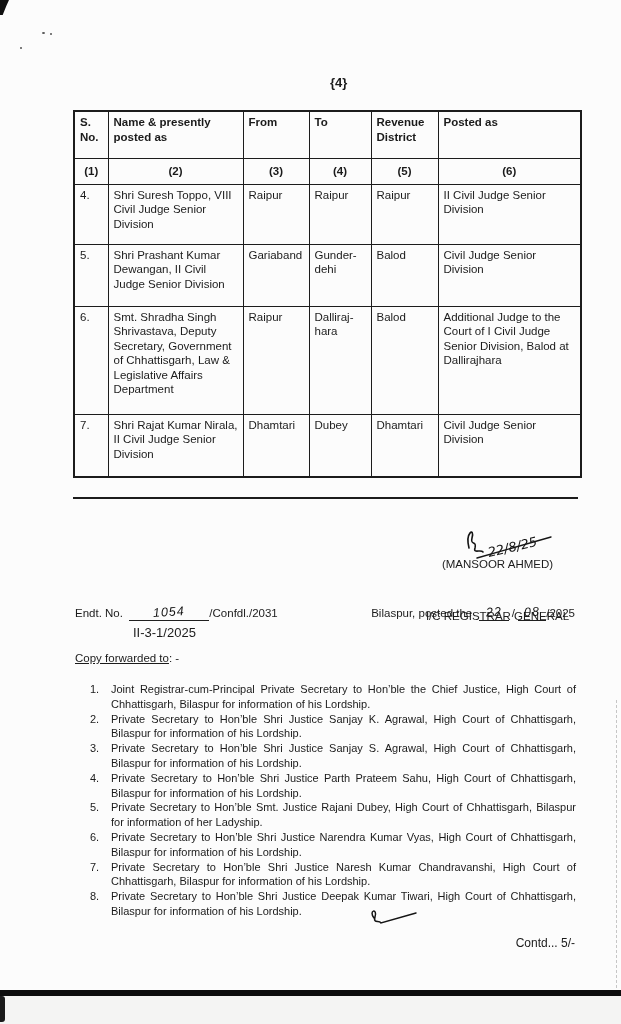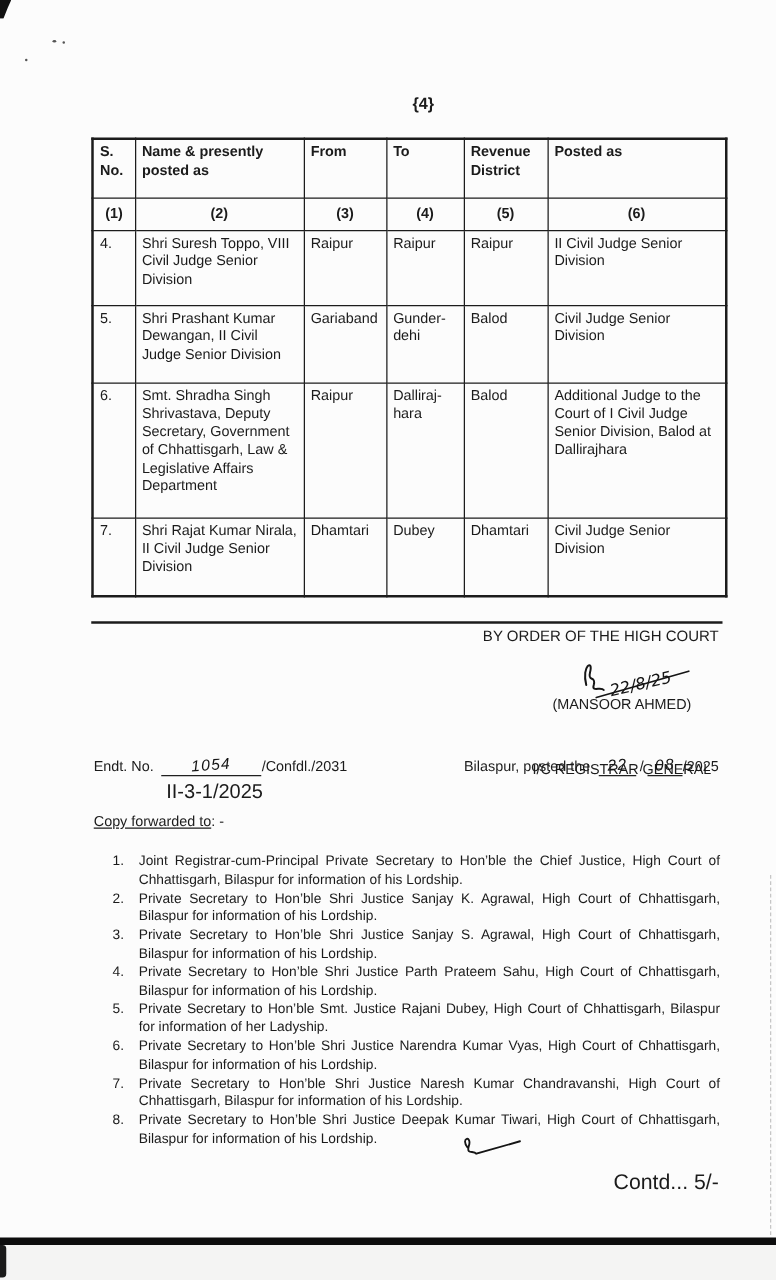--- a/index.html
+++ b/index.html
@@ -45,34 +45,34 @@
   .sig-title{font-size:11.5px;margin-top:40px;}
 
   
   .endt-line{position:absolute;left:75px;top:606px;font-size:11.5px;}
   .blank{display:inline-block;border-bottom:1.3px solid #1f1f1f;text-align:center;vertical-align:baseline;}
   .blank-endt{width:80px;}
   .blank-day{width:30px;}
   .blank-month{width:28px;}
   .hw{font-style:italic;display:inline-block;transform:rotate(-4deg) translateY(-1px);
       font-size:12.5px;letter-spacing:1px;color:#141414;}
-  .endt-ref{position:absolute;left:133px;top:625px;font-size:16px;}
+  .endt-ref{position:absolute;left:133px;top:625px;font-size:13px;}
   .place-line{position:absolute;right:46px;top:606px;font-size:11.5px;}
 
   
   .copy-heading{position:absolute;left:75px;top:652px;font-size:11.5px;}
   .copy-heading .ul{text-decoration:underline;text-align:right;}
   .copy-list{position:absolute;left:90px;top:682px;width:486px;font-size:11px;line-height:14.8px;}
   .copy-item{display:flex;}
   .copy-item .num{width:14px;flex:0 0 14px;text-align:left;}
   .copy-item .gap{width:7px;flex:0 0 7px;}
   .copy-item .txt{flex:1;text-align:justify;}
 
   .tick-svg{position:absolute;left:362px;top:908px;}
-  .contd{position:absolute;right:46px;top:936px;font-size:17px;}
+  .contd{position:absolute;right:46px;top:936px;font-size:12px;}
 </style>
 </head>
 <body>
 
 <div class="page">
 
   <div class="corner-mark"></div>
   <div class="speck" style="left:42px;top:32px;width:3px;height:2px;"></div>
   <div class="speck" style="left:50px;top:33px;width:2px;height:2px;"></div>
   <div class="speck" style="left:20px;top:47px;width:2px;height:2px;"></div>
@@ -138,21 +138,20 @@
       <td class="just">Shri Rajat Kumar Nirala, II Civil Judge Senior Division</td>
       <td>Dhamtari</td>
       <td class="pre">Dubey</td>
       <td>Dhamtari</td>
       <td class="just">Civil Judge Senior Division</td>
     </tr>
   </tbody>
     </table>
 
   <div class="rule"></div>
-  <div class="by-order">BY ORDER OF THE HIGH COURT</div>
 
   <div class="sig-block">
     <svg class="sig-svg" width="120" height="40" viewBox="0 0 120 40">
       <path d="M14 24 C10 8 20 3 17 14 C15 22 22 16 20 24 C18 30 26 25 28 28" stroke="#151515" stroke-width="1.6" fill="none" stroke-linecap="round"></path>
       <path d="M22 34 L96 13" stroke="#151515" stroke-width="1.4" fill="none" stroke-linecap="round"></path>
       <text x="34" y="33" transform="rotate(-13 34 33)" font-size="13" font-style="italic" fill="#151515" font-family="DejaVu Sans, sans-serif">22/8/25</text>
     </svg>
     <div class="sig-name">(MANSOOR AHMED)</div>
     <div class="sig-title">I/C REGISTRAR GENERAL</div>
   </div>

